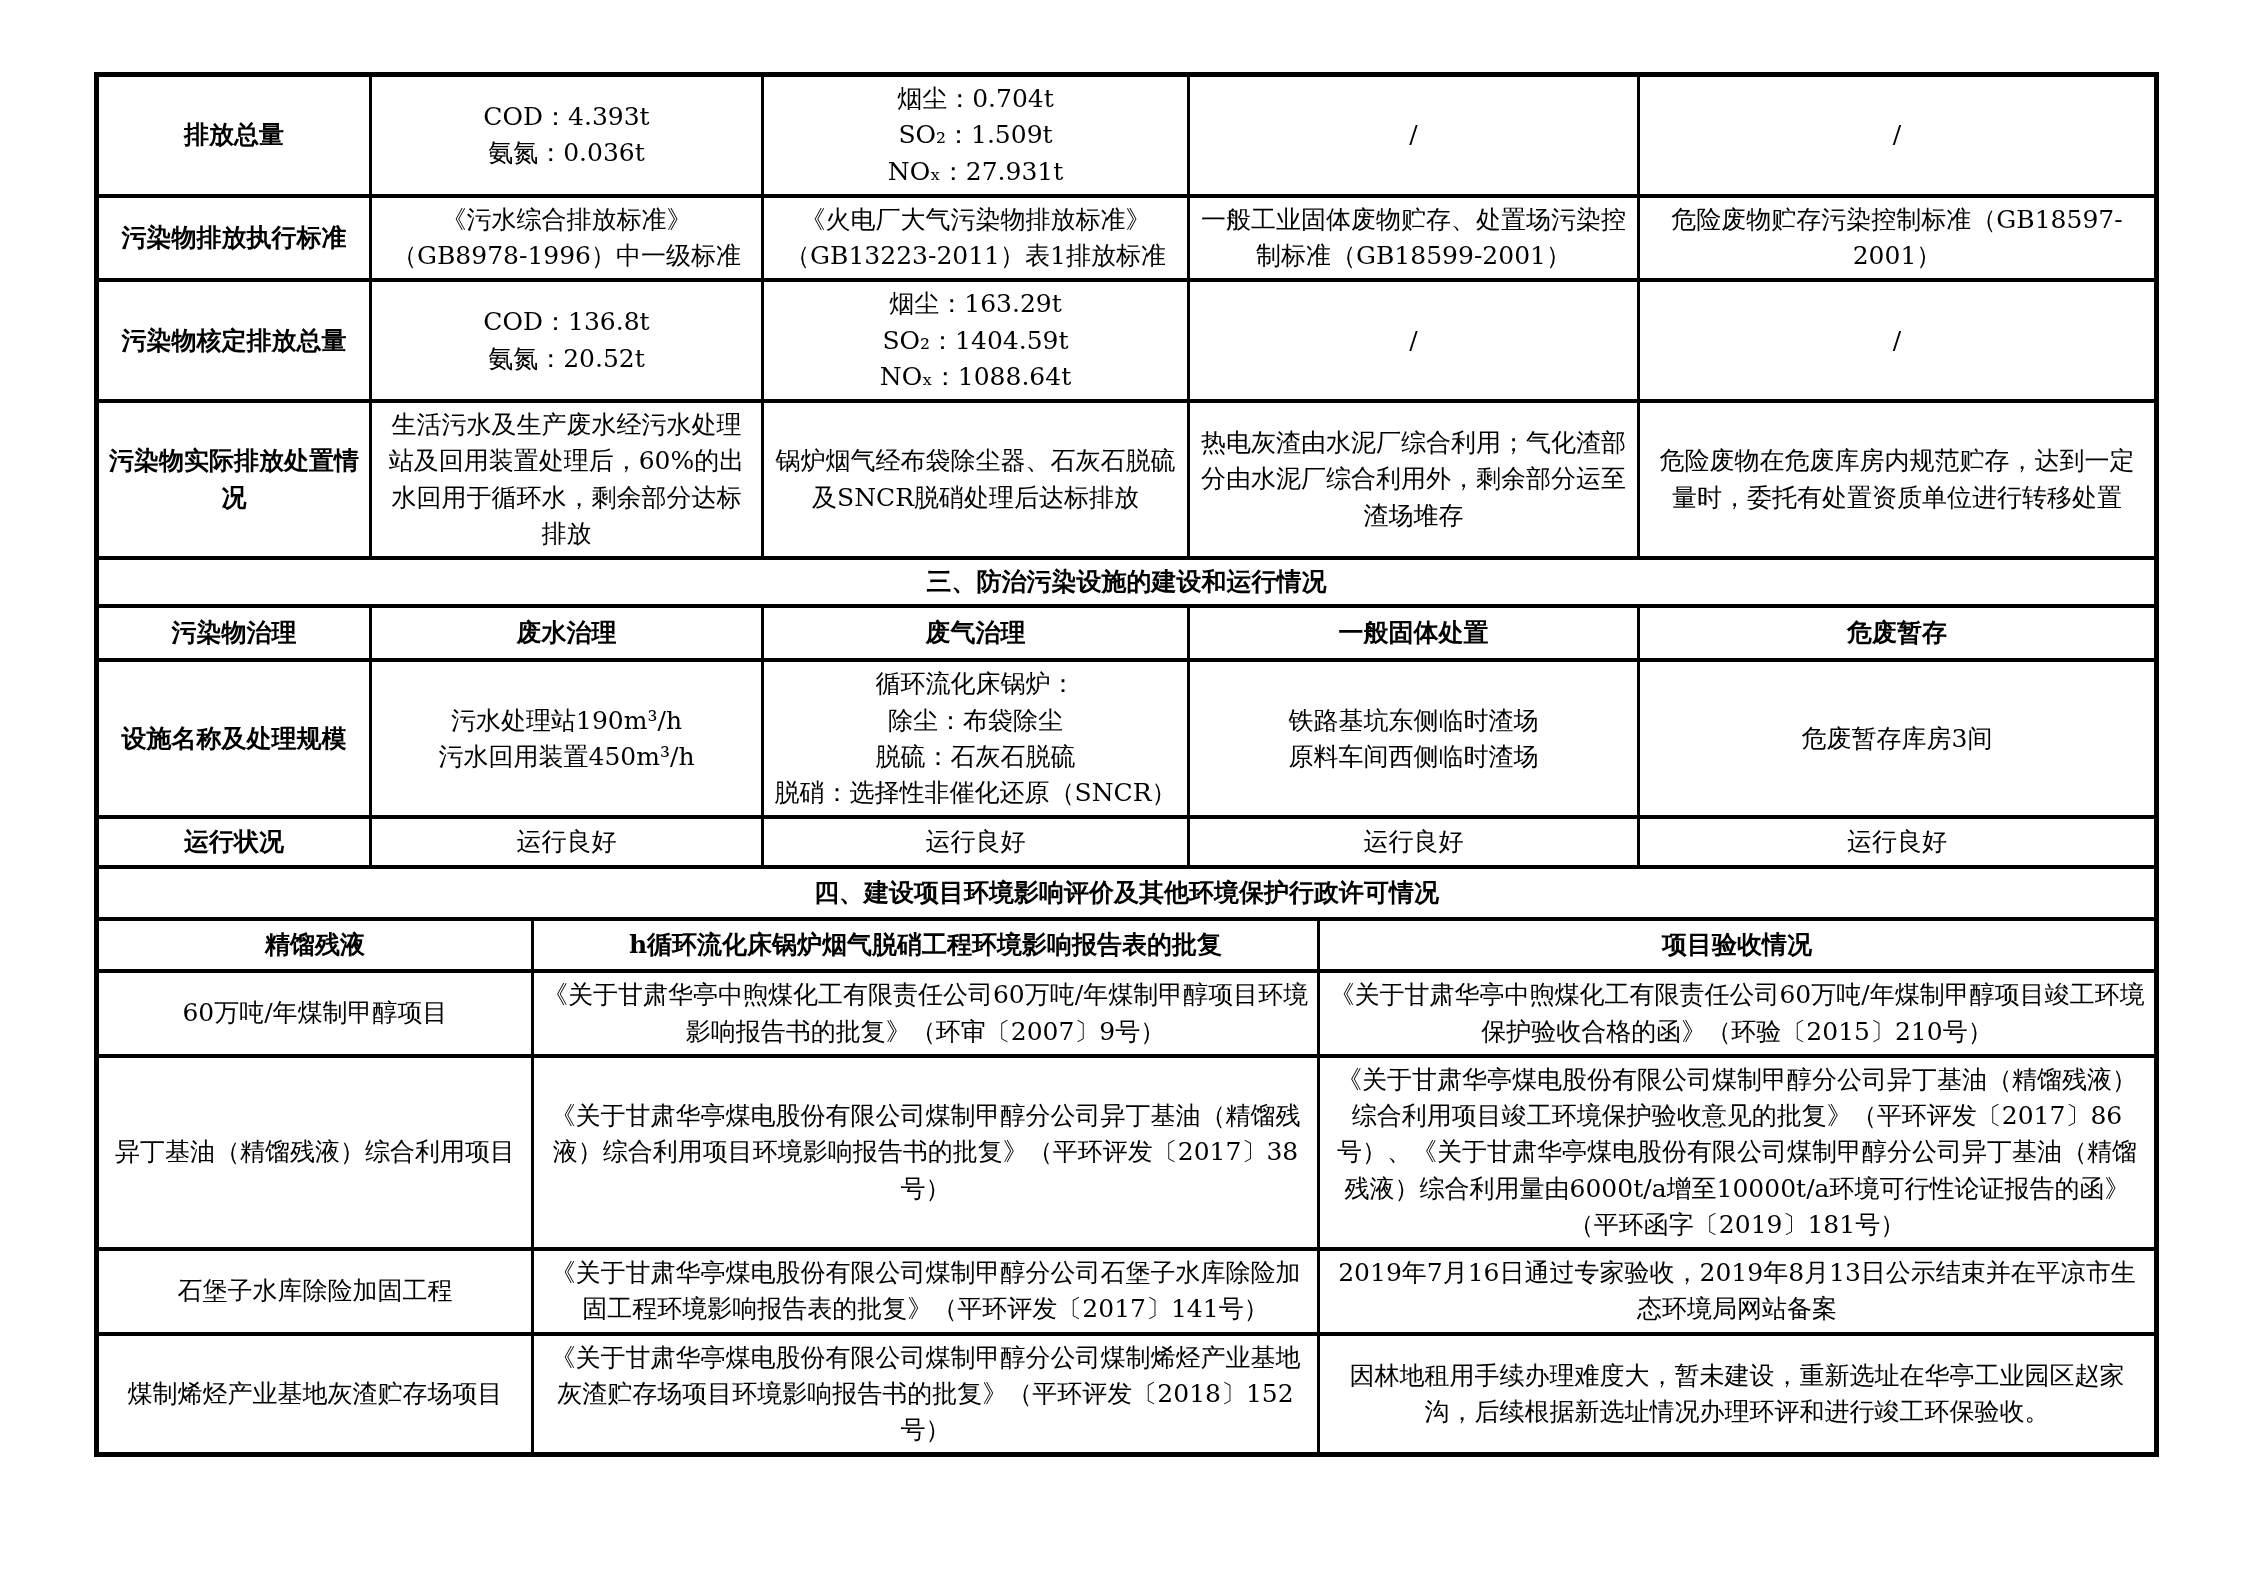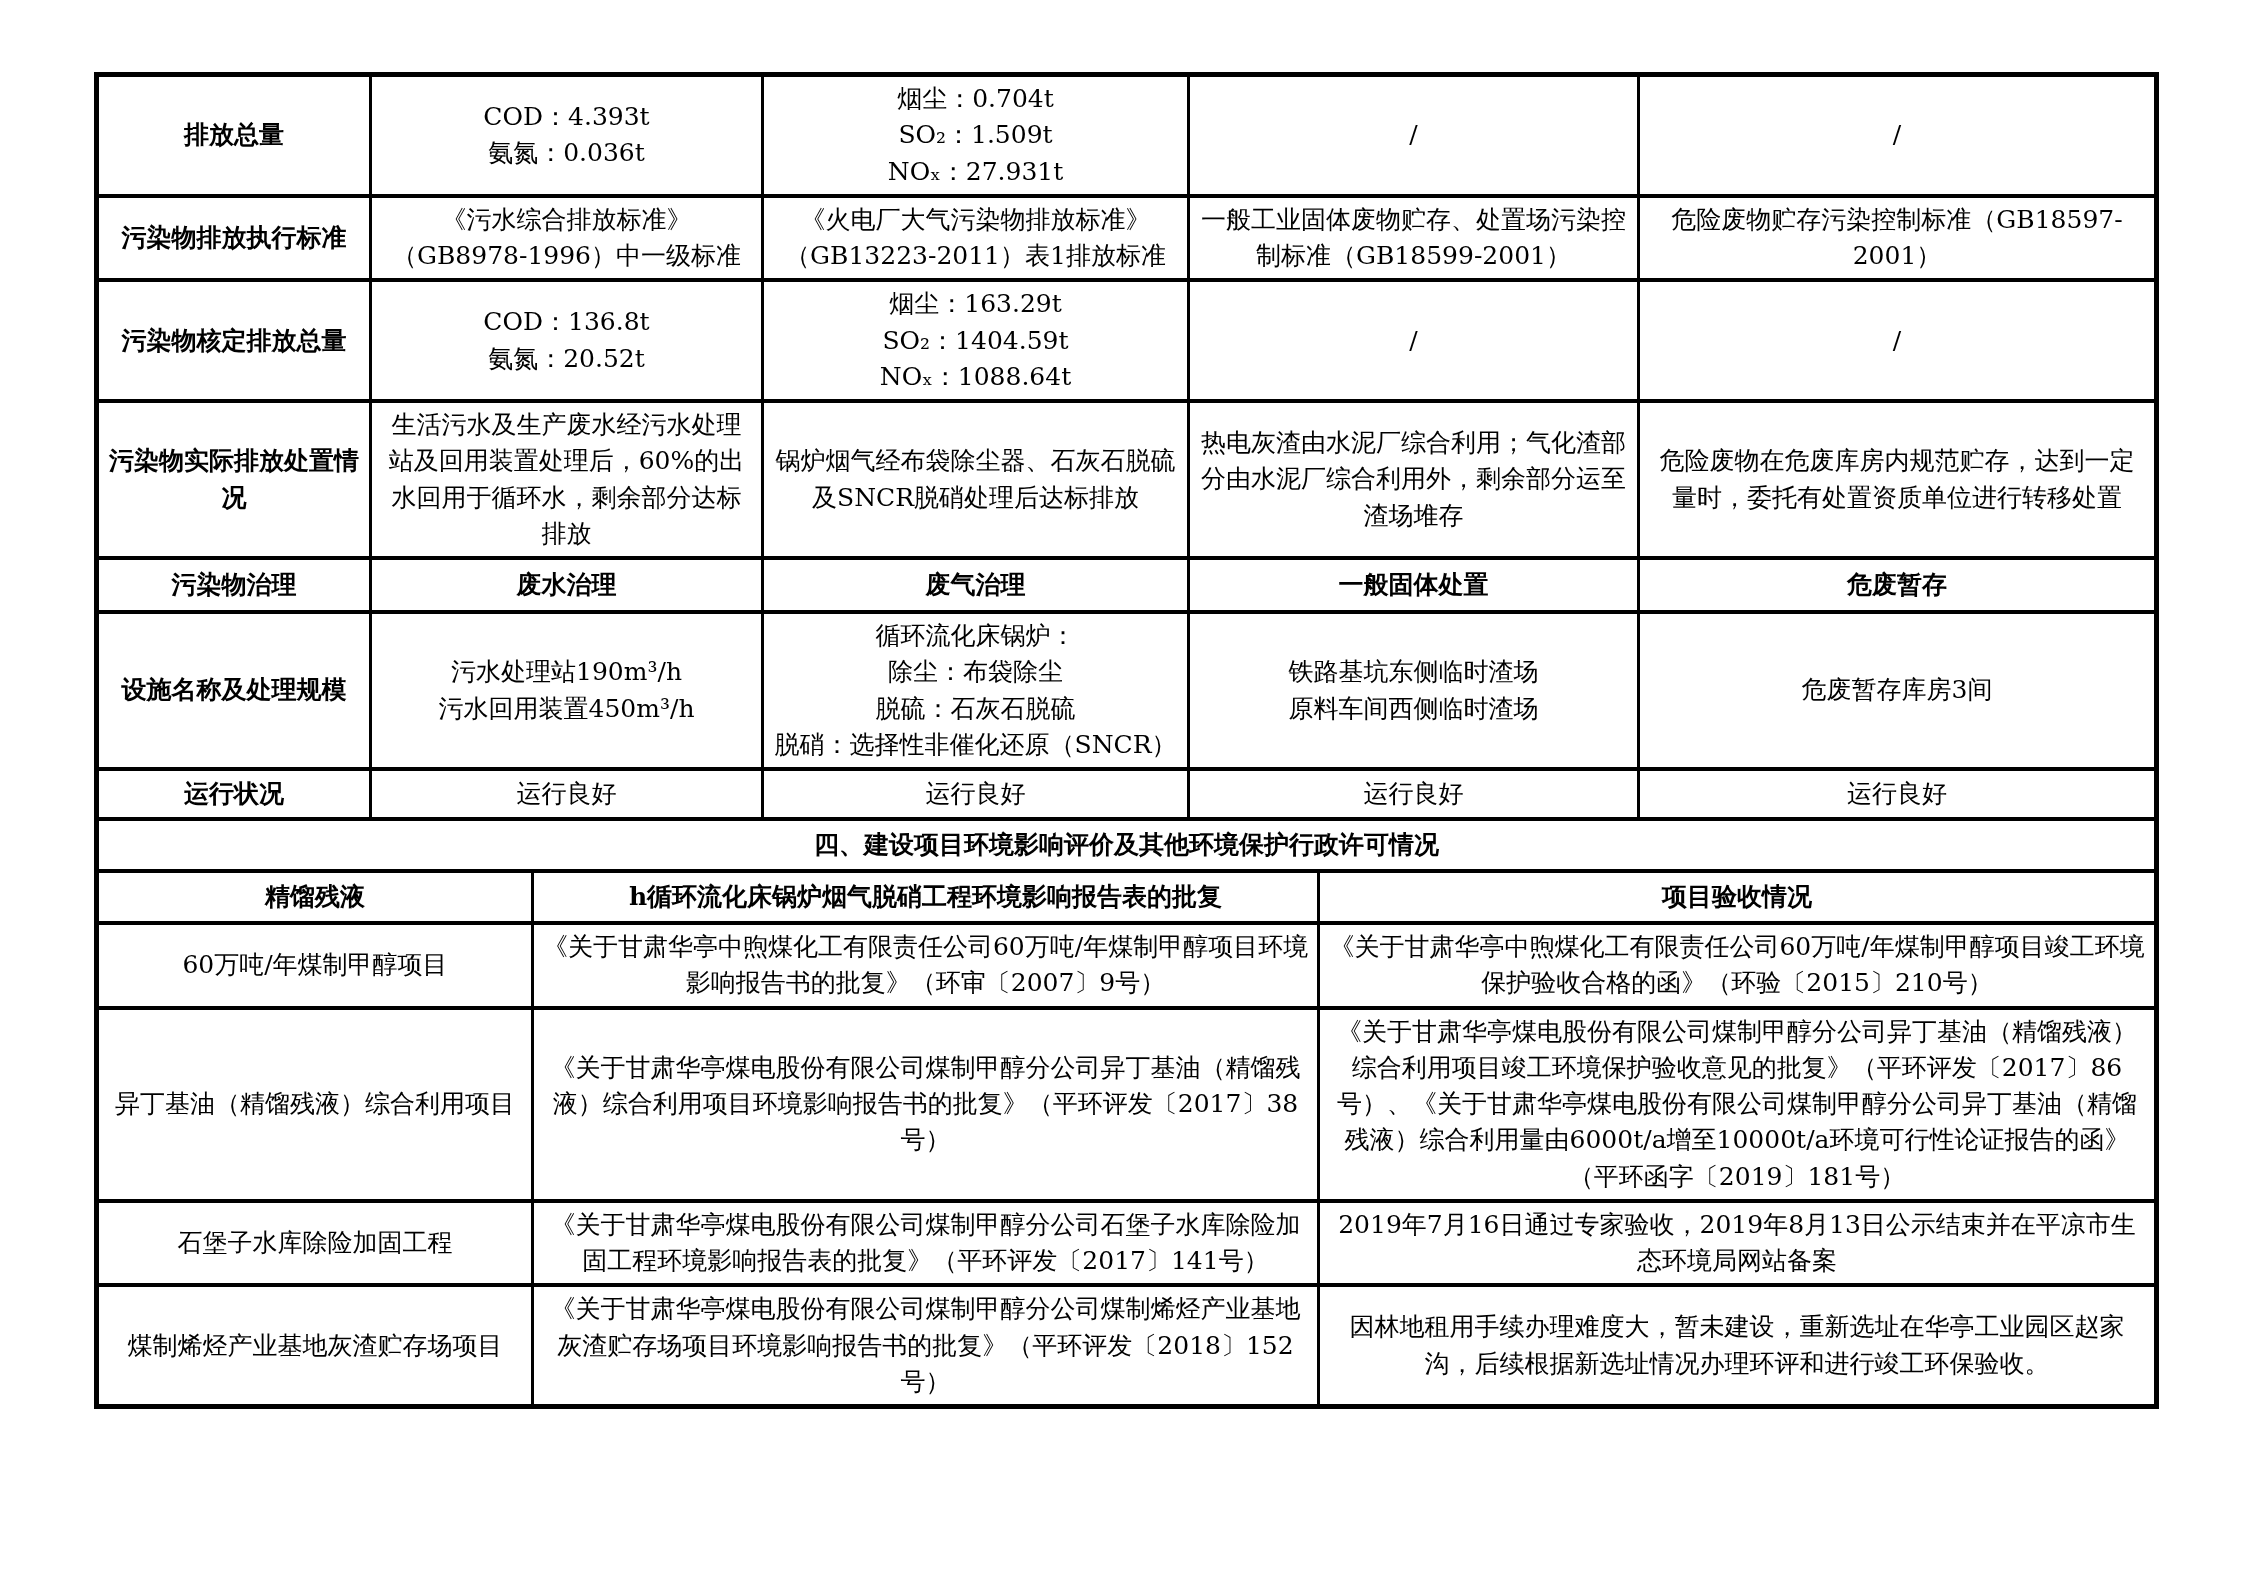--- a/index.html
+++ b/index.html
@@ -102,20 +102,23 @@
         <td>/</td>
       </tr>
       <tr style="height:122px">
         <td class="lbl">污染物实际排放处置情况</td>
         <td colspan="2">生活污水及生产废水经污水处理站及回用装置处理后，60%的出水回用于循环水，剩余部分达标排放</td>
         <td>锅炉烟气经布袋除尘器、石灰石脱硫及SNCR脱硝处理后达标排放</td>
         <td colspan="2">热电灰渣由水泥厂综合利用；气化渣部分由水泥厂综合利用外，剩余部分运至渣场堆存</td>
         <td>危险废物在危废库房内规范贮存，达到一定量时，委托有处置资质单位进行转移处置</td>
       </tr>
 
+      <tr style="height:44px">
+        <td colspan="7" class="section">三、防治污染设施的建设和运行情况</td>
+      </tr>
 
       <tr style="height:54px">
         <td class="hd">污染物治理</td>
         <td colspan="2" class="hd">废水治理</td>
         <td class="hd">废气治理</td>
         <td colspan="2" class="hd">一般固体处置</td>
         <td class="hd">危废暂存</td>
       </tr>
       <tr style="height:152px">
         <td class="lbl">设施名称及处理规模</td>

